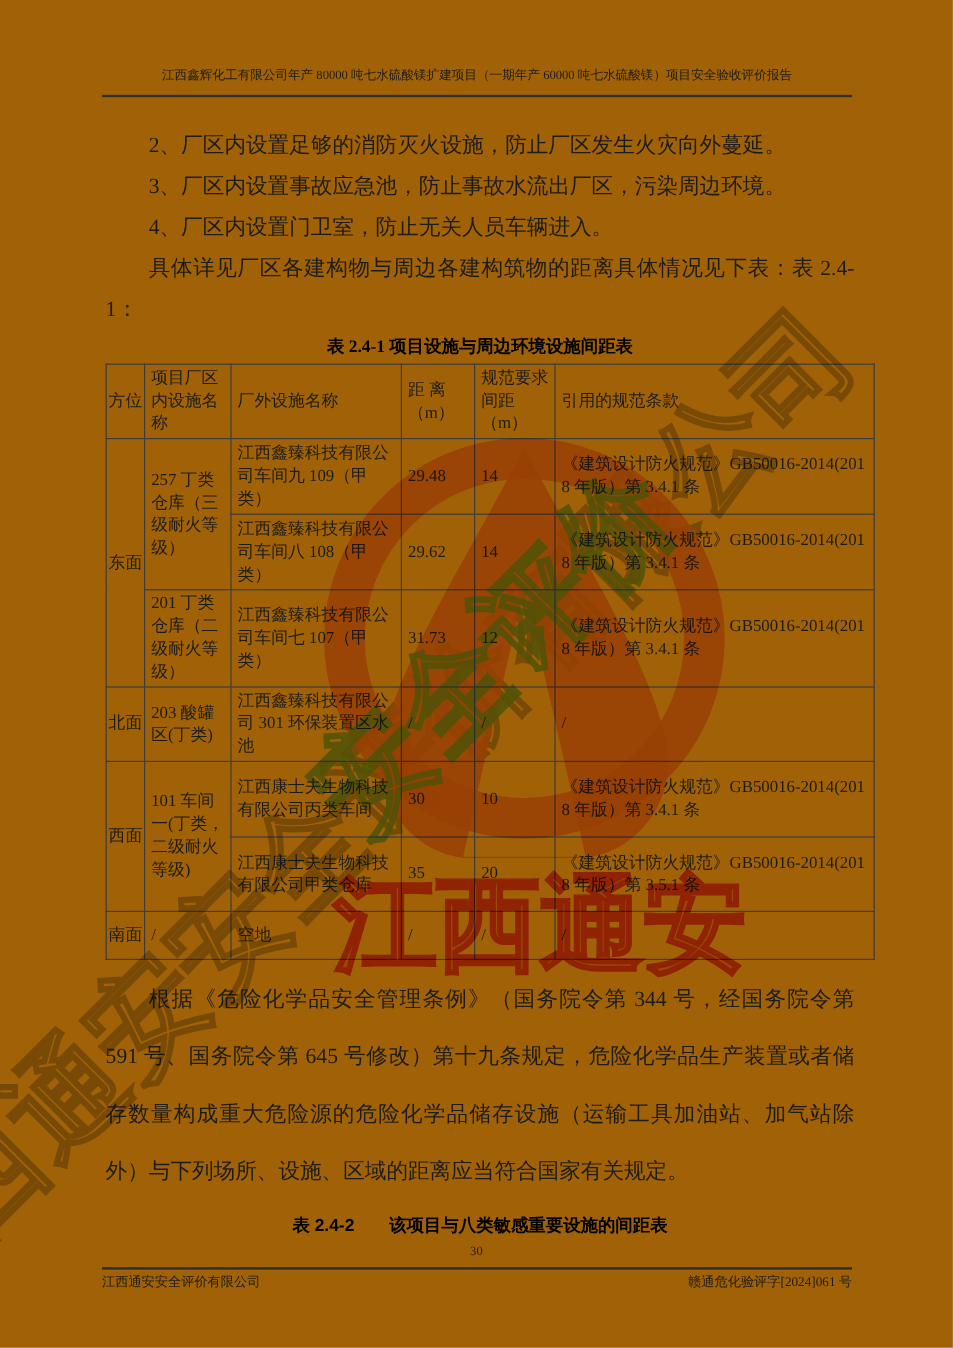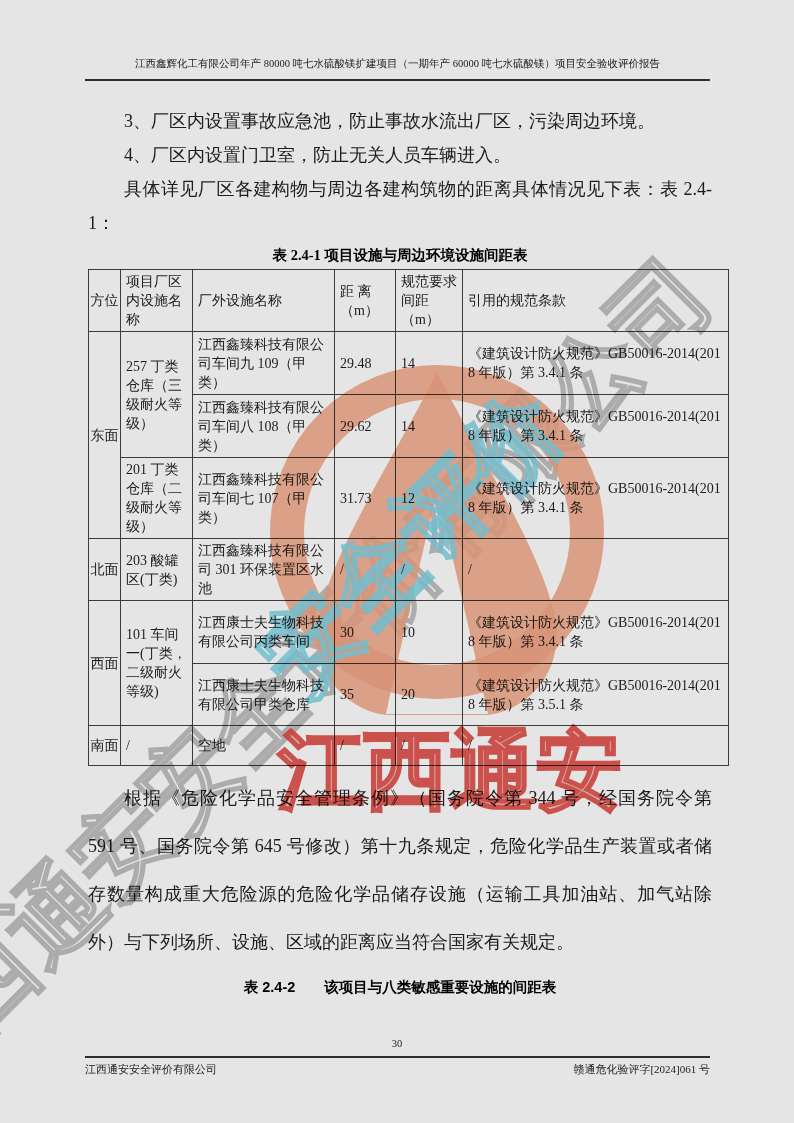--- a/index.html
+++ b/index.html
@@ -1,17 +1,17 @@
 <!DOCTYPE html>
 <html><head>
 <meta charset="utf-8">
 <style>
   html,body{margin:0;padding:0;background:#9a9a9a;}
   .page{
-    position:relative;width:794px;height:1123px;margin:0 auto;background:#e5e5e5;
+    position:relative;width:794px;height:1123px;margin:0 auto;background:#a16207;
     font-family:"Liberation Serif","DejaVu Serif",serif;color:#1c1c1c;overflow:hidden;
   }
   
   .hdr{
     position:absolute;top:57px;left:85px;width:625px;text-align:center;
     font-size:10.5px;line-height:14px;padding-bottom:8px;border-bottom:2px solid #2e2e2e;
   }
   
   .content{position:absolute;top:104px;left:88px;width:624px;}
   .intro p{margin:0;font-size:18px;line-height:34px;text-indent:2em;text-align:justify;}
@@ -47,20 +47,21 @@
 <body>
 
 <div class="page">
 
   <div class="hdr">
     <span>江西鑫辉化工有限公司年产 80000 吨七水硫酸镁扩建项目（一期年产 60000 吨七水硫酸镁）项目安全验收评价报告</span>
   </div>
 
   <div class="content">
     <div class="intro" id="intro">
+        <p>2、厂区内设置足够的消防灭火设施，防止厂区发生火灾向外蔓延。</p>
         <p>3、厂区内设置事故应急池，防止事故水流出厂区，污染周边环境。</p>
         <p>4、厂区内设置门卫室，防止无关人员车辆进入。</p>
         <p>具体详见厂区各建构物与周边各建构筑物的距离具体情况见下表：表 2.4-1：</p>
       </div>
 
     <div class="tbl-title">表 2.4-1 项目设施与周边环境设施间距表</div>
 
     <table class="spec" id="spec-table">
       <colgroup>
         <col style="width:32px">

